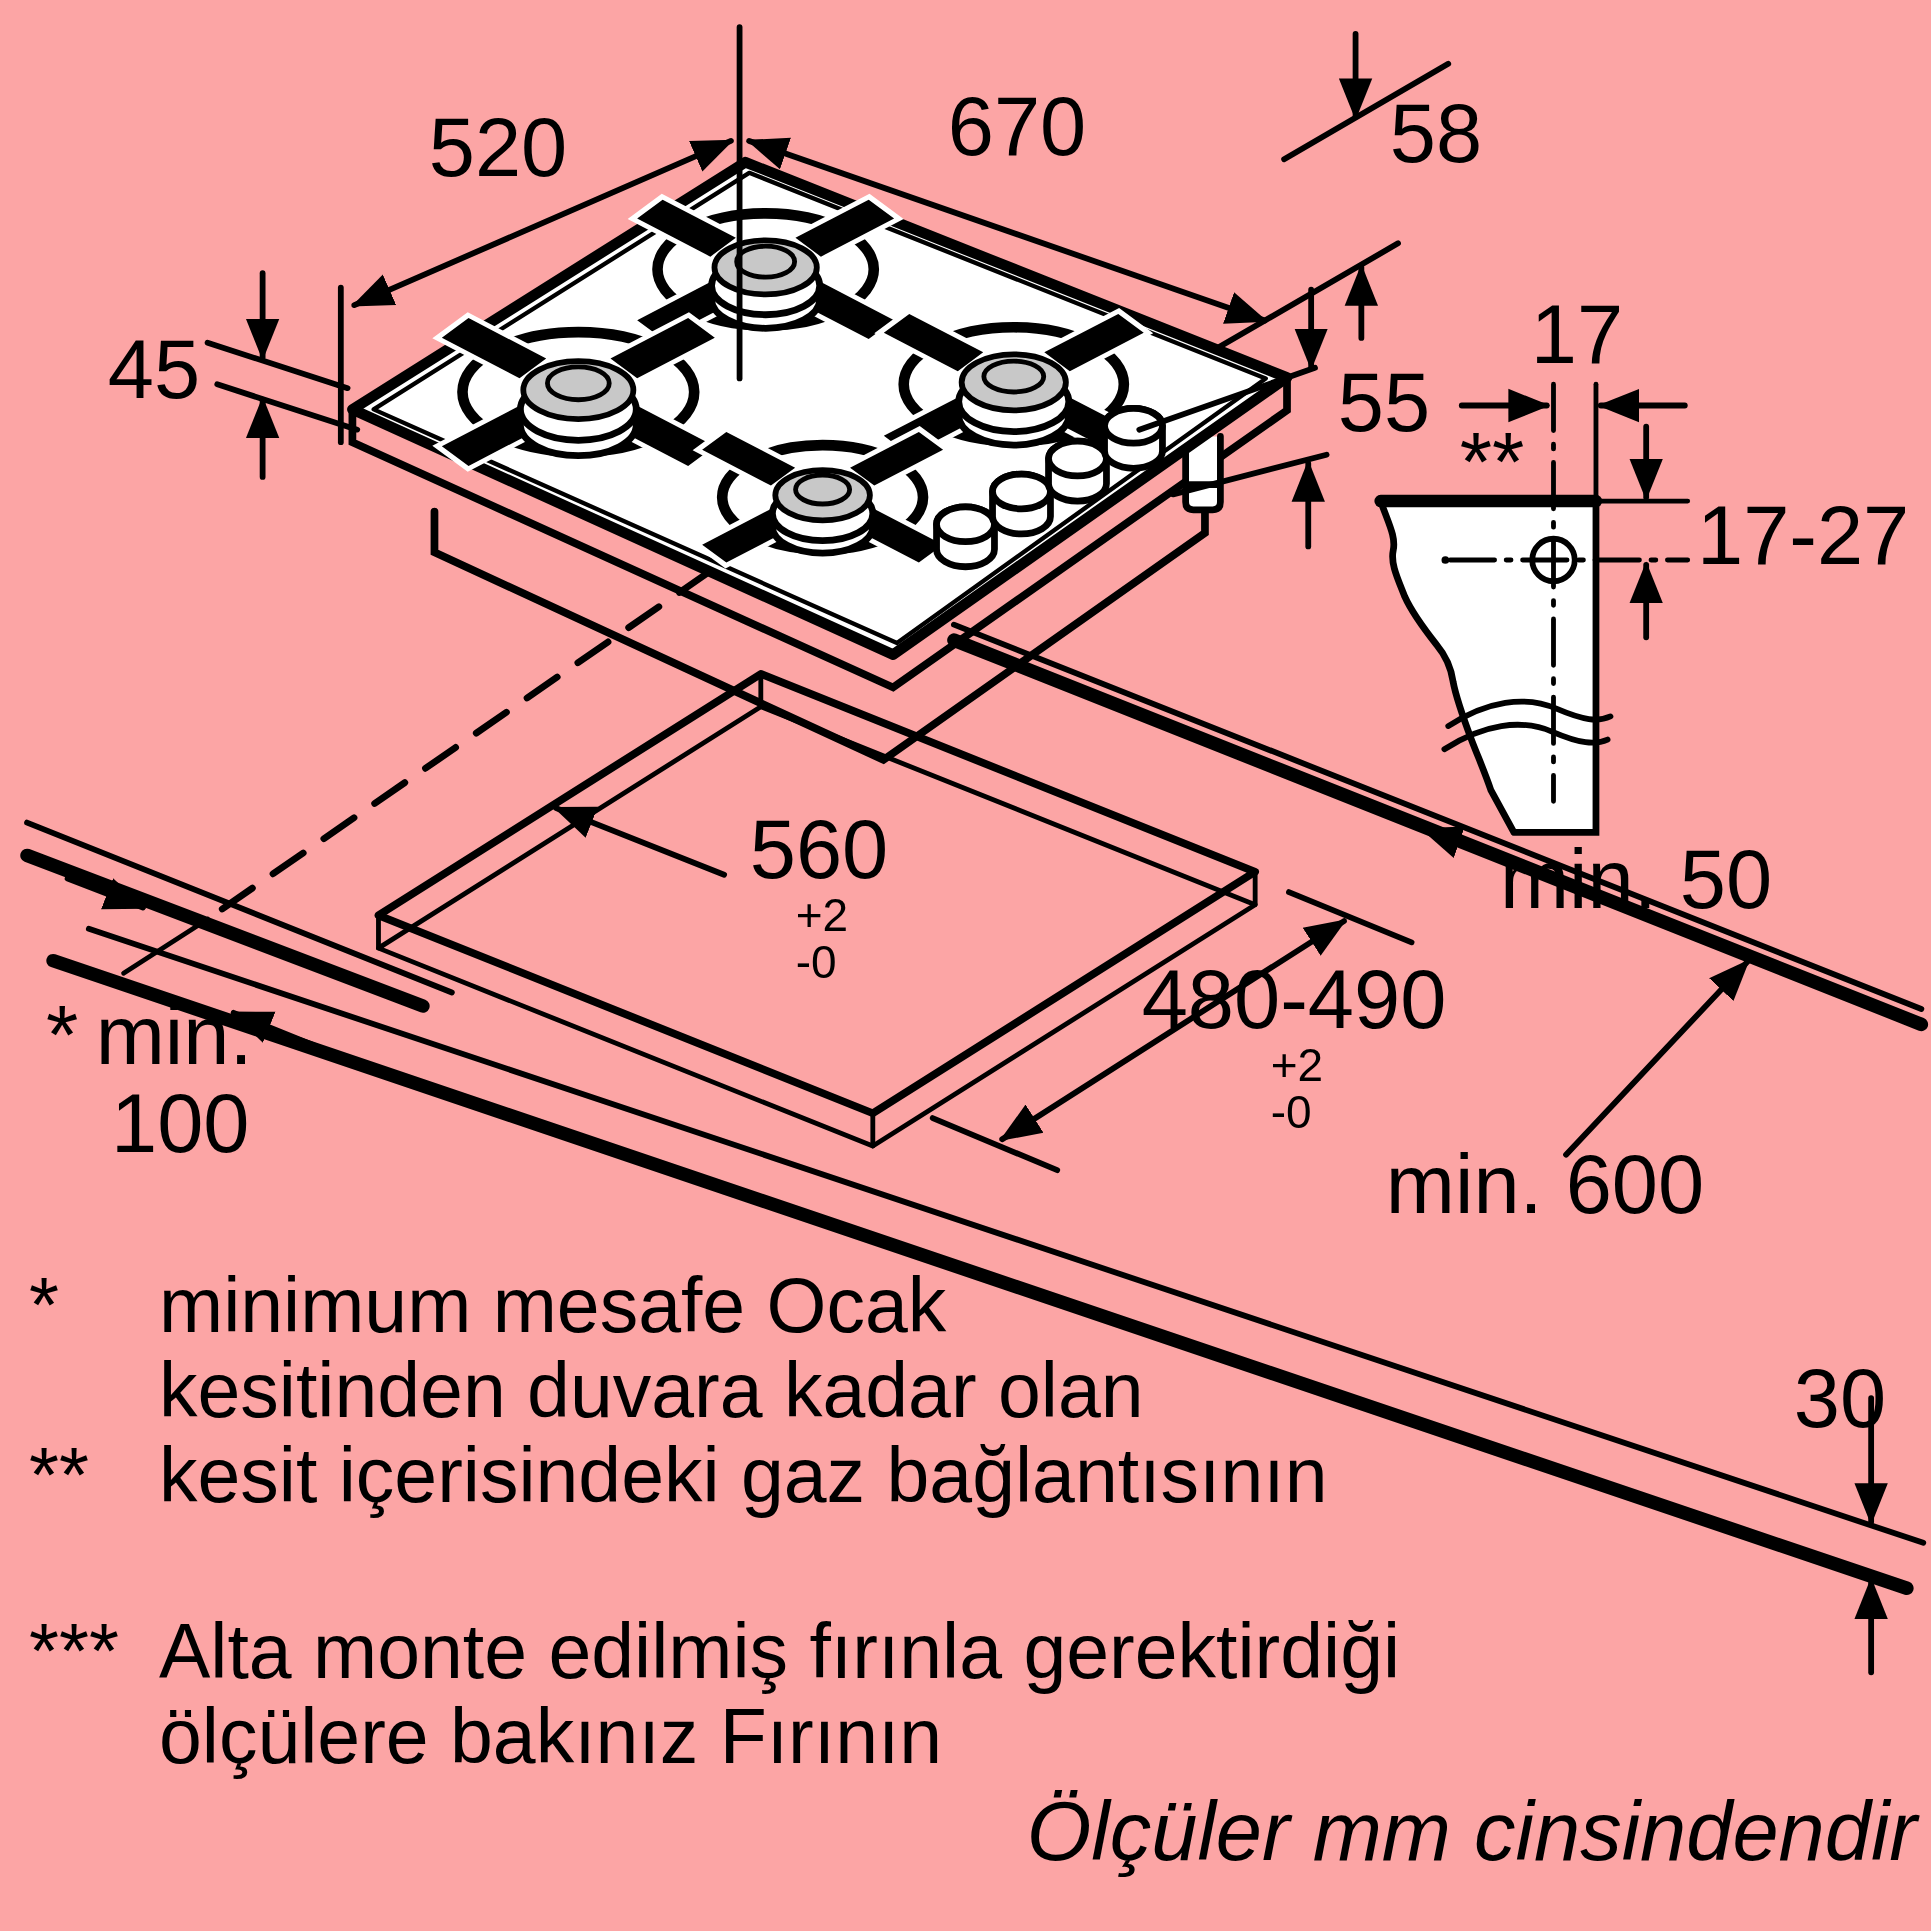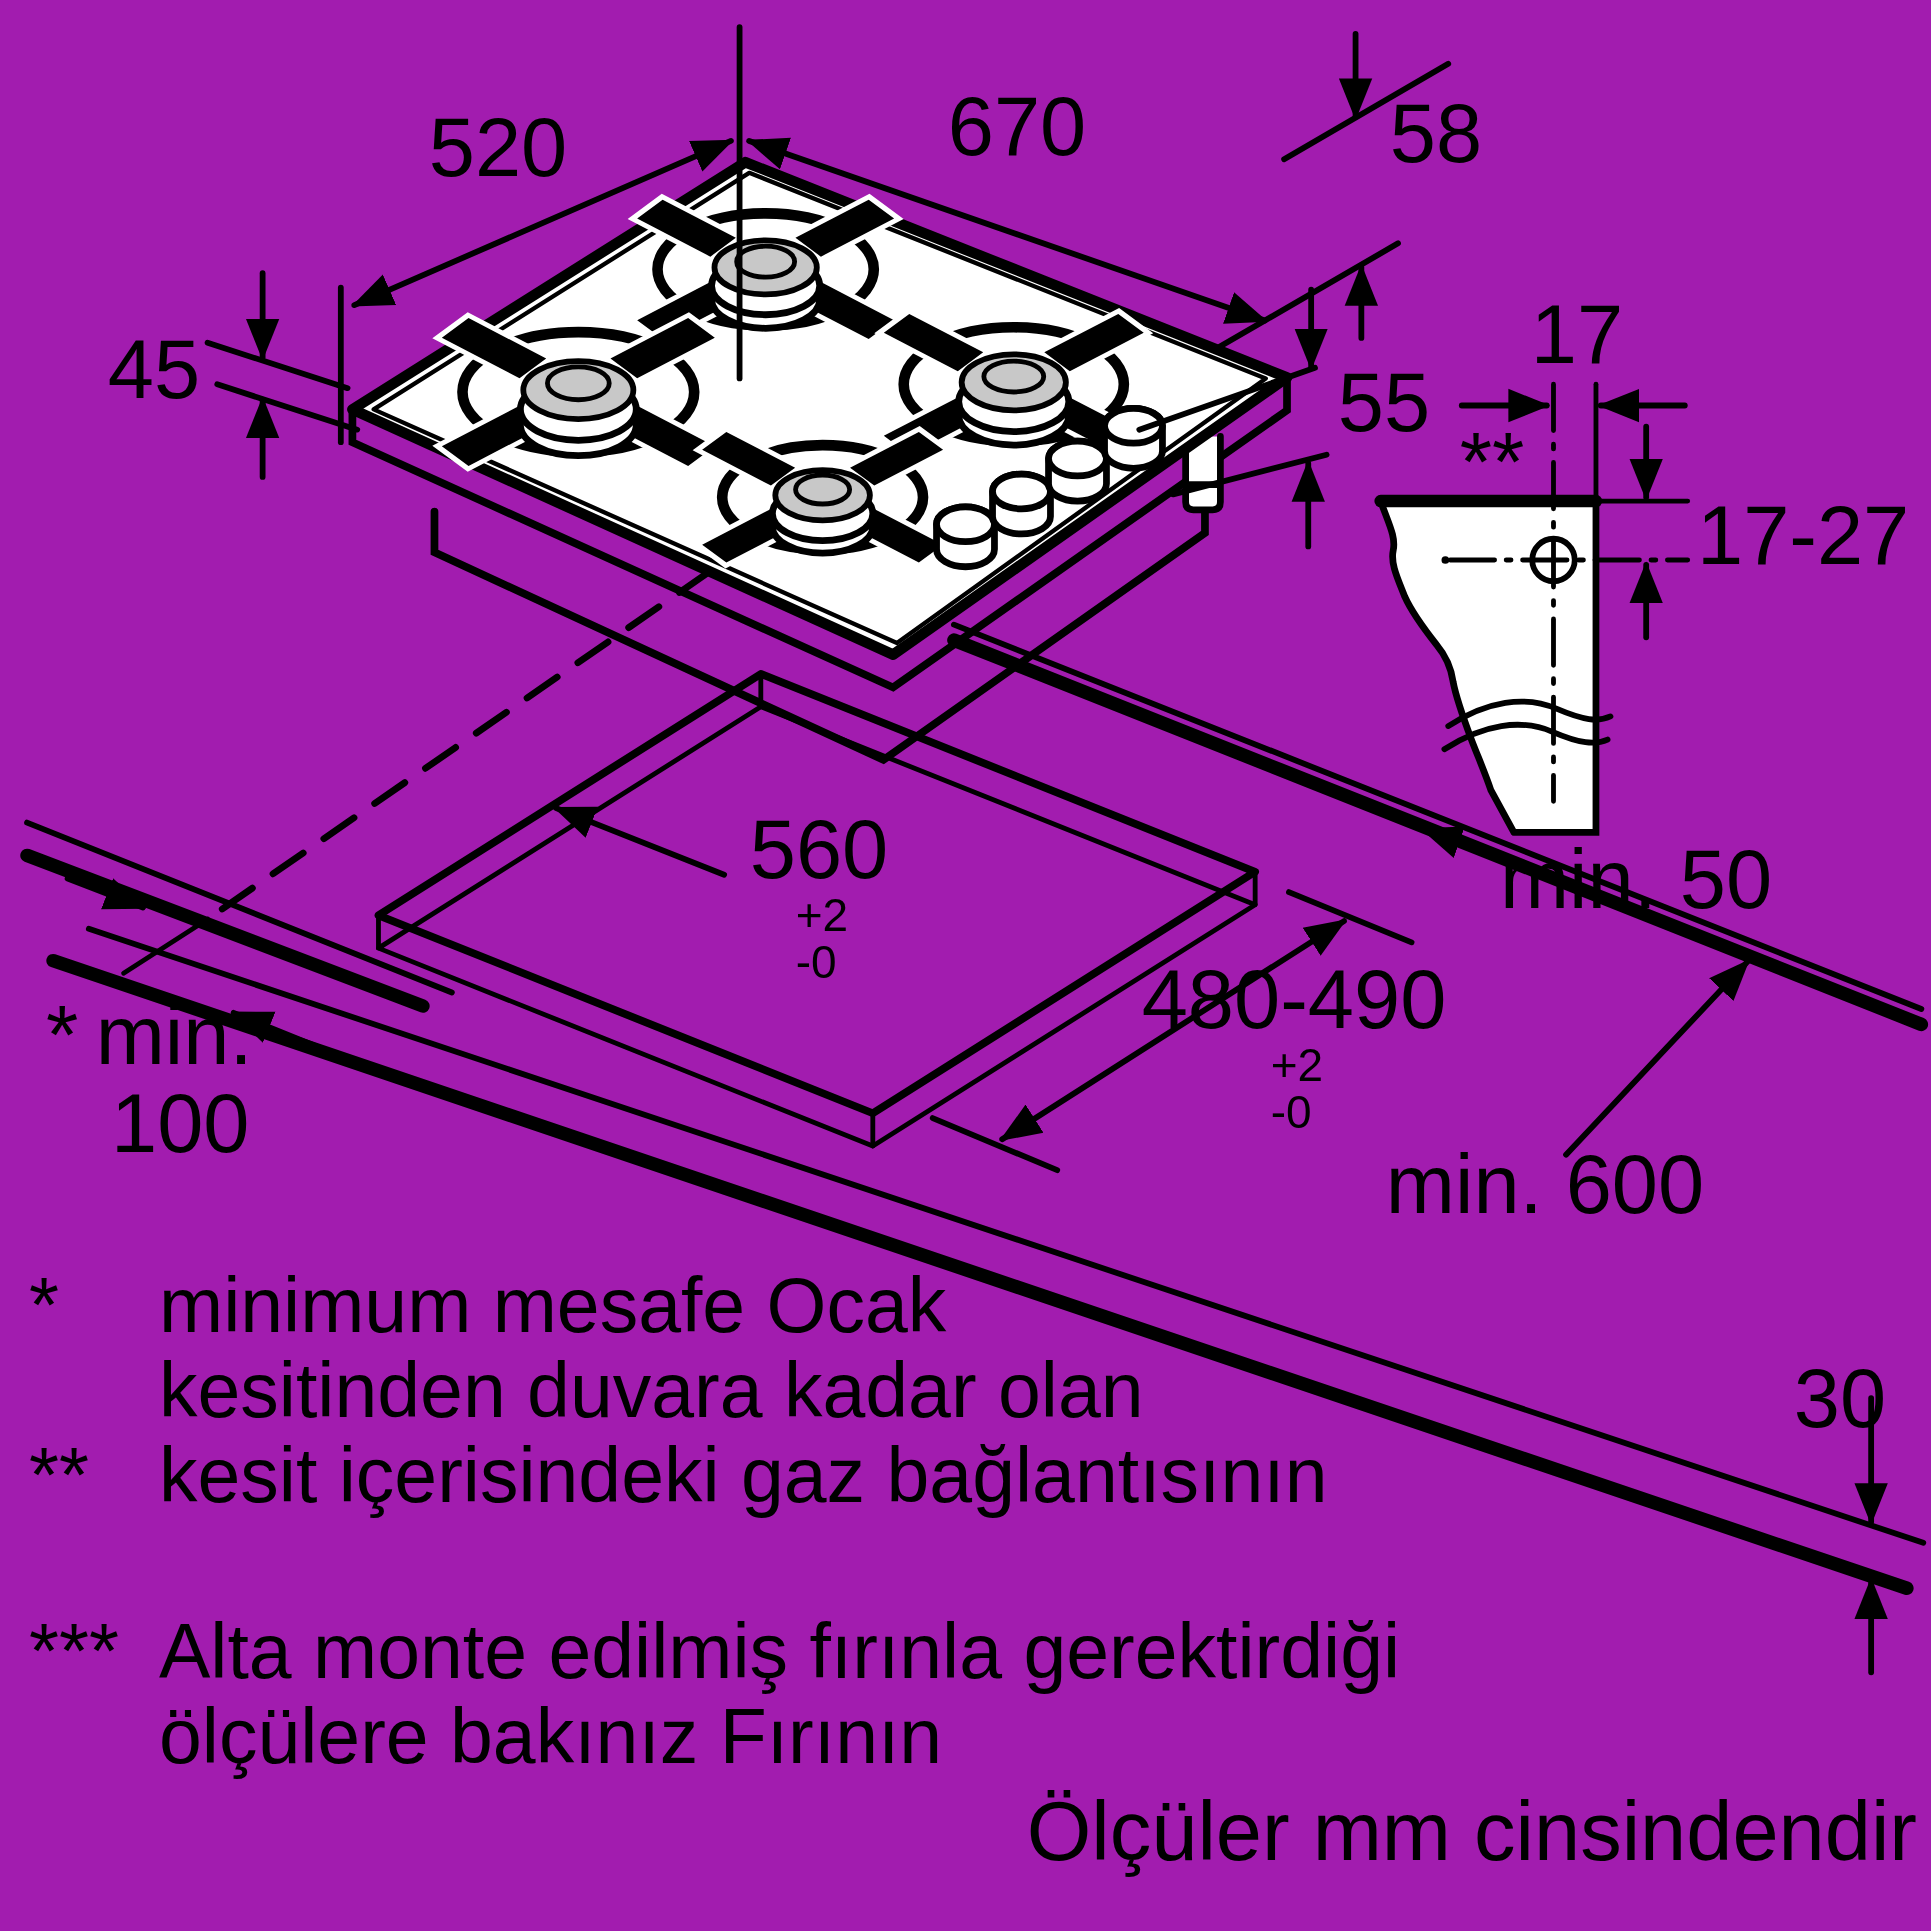--- a/index.html
+++ b/index.html
@@ -1,22 +1,22 @@
 <!DOCTYPE html>
 <html><head>
 <meta charset="utf-8">
 <style>
   html,body{margin:0;padding:0;background:#fff;}
-  #stage{position:relative;width:1931px;height:1931px;background:#a21caf;overflow:hidden;
+  #stage{position:relative;width:1931px;height:1931px;background:#fca5a5;overflow:hidden;
          font-family:"Liberation Sans",sans-serif;color:#000;}
   #art{position:absolute;left:0;top:0;}
   .lbl{position:absolute;transform:translate(-50%,-50%);font-size:83px;line-height:1;
        white-space:nowrap;letter-spacing:0;}
   .lbl-left{transform:translate(0,-50%);text-align:right;}
-  .lbl-right{transform:translate(-100%,-50%);}
+  .lbl-right{transform:translate(-100%,-50%);font-style:italic;}
   .fn{font-size:77px;}
   .dim-pair{display:inline-flex;align-items:center;flex-direction:column;}
   .tol{display:inline-flex;flex-direction:column;font-size:46px;line-height:1.02;
        margin-left:5.8px;transform:translateY(1.9px);}
   .marker-gap{margin-right:17.4px;}
 </style>
 </head>
 <body>
 
 <div id="stage">

